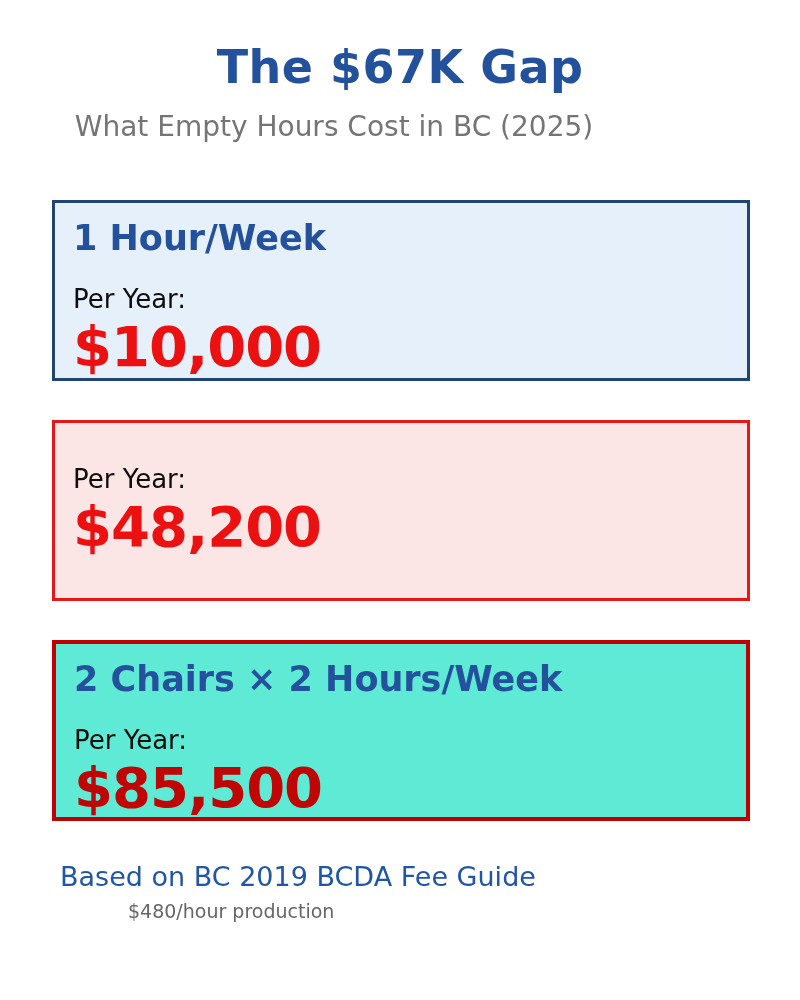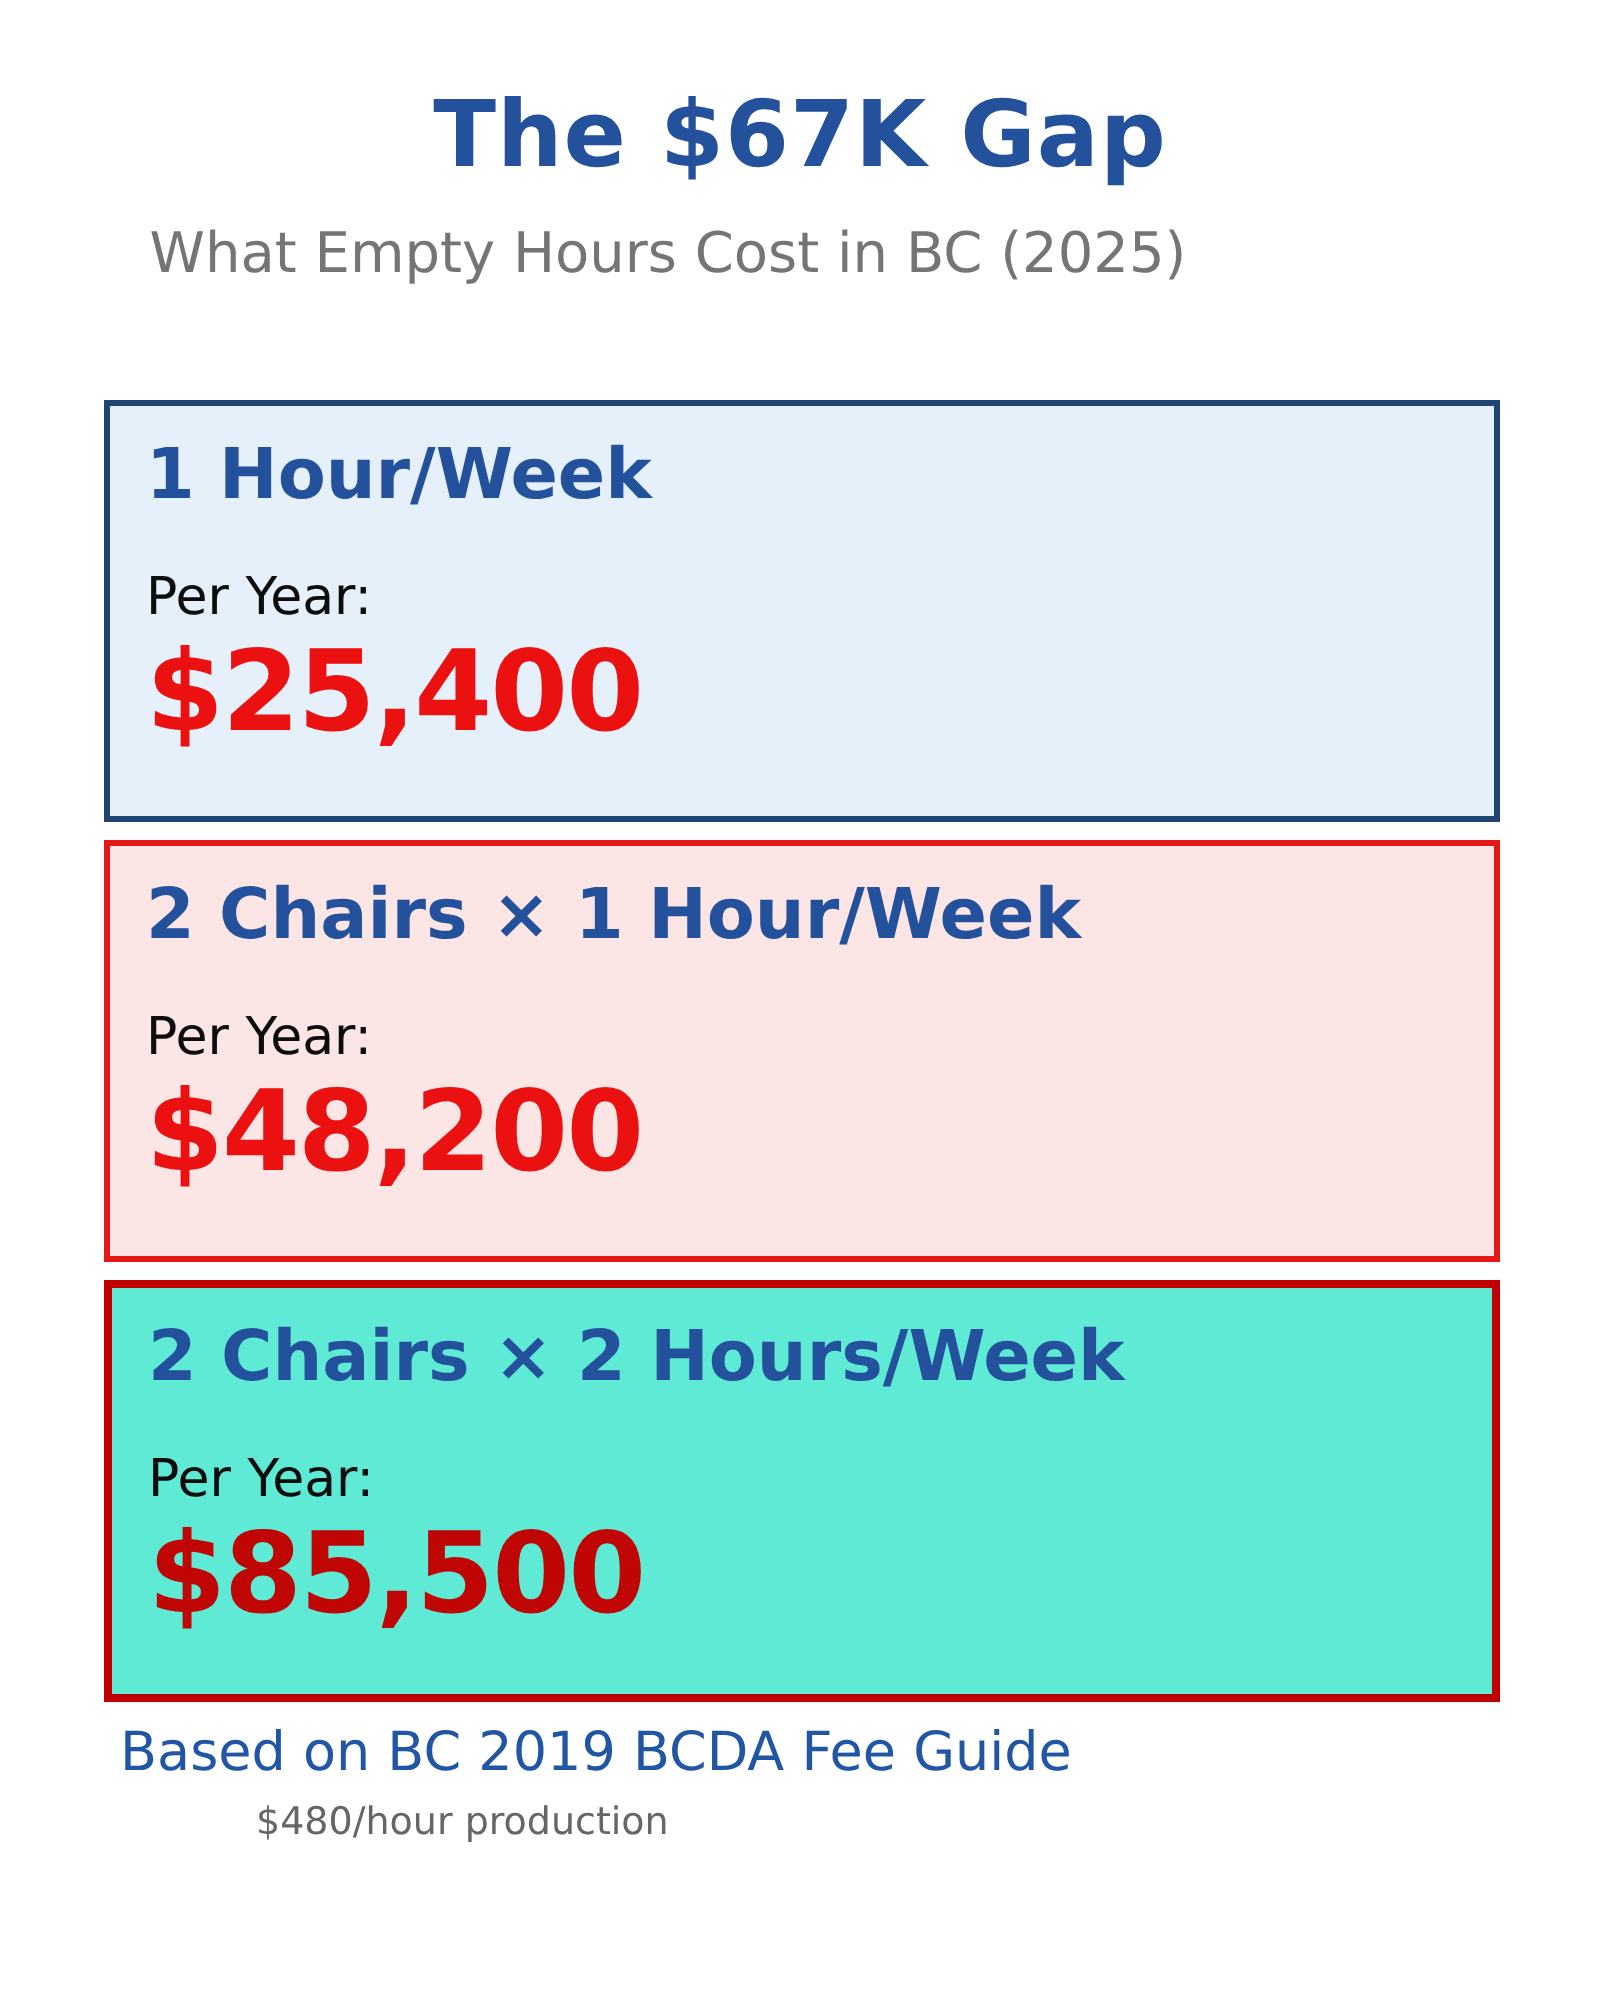--- a/index.html
+++ b/index.html
@@ -33,21 +33,21 @@
     left: 0;
     width: 668px;
     text-align: center;
     font-size: 28px;
     font-weight: normal;
   }
   .card {
     position: absolute;
     left: 52px;
     width: 698px;
-    height: 211px;
+    height: 181px;
     box-sizing: border-box;
     border: 3px solid #000;
     padding: 15px 18px 0 18px;
   }
   .card-1 { top: 200px; }
   .card-2 { top: 420px; }
   .card-3 { top: 640px; border-width: 4px; }
   .card-heading {
     font-size: 35px;
     font-weight: bold;
@@ -86,25 +86,24 @@
 
 <div class="canvas">
 
   <div class="title" style="color: rgb(36, 81, 155);">The $67K Gap</div>
 
   <div class="subtitle" style="color: rgb(117, 117, 117);">What Empty Hours Cost in BC (2025)</div>
 
   <div class="card card-1" style="background: rgb(230, 240, 251); border-color: rgb(31, 69, 114);">
     <div class="card-heading" style="color: rgb(36, 81, 155);">1 Hour/Week</div>
     <div class="card-label">Per Year:</div>
-    <div class="card-value" style="color: rgb(236, 17, 17);">$25,400</div>
+    <div class="card-value" style="color: rgb(236, 17, 17);">$10,000</div>
   </div>
 
   <div class="card card-2" style="background: rgb(252, 229, 229); border-color: rgb(229, 23, 23);">
-    <div class="card-heading" style="color: rgb(36, 81, 155);">2 Chairs × 1 Hour/Week</div>
     <div class="card-label">Per Year:</div>
     <div class="card-value" style="color: rgb(236, 17, 17);">$48,200</div>
   </div>
 
   <div class="card card-3" style="background: #5eead4; border-color: rgb(192, 0, 0);">
     <div class="card-heading" style="color: rgb(36, 81, 155);">2 Chairs × 2 Hours/Week</div>
     <div class="card-label">Per Year:</div>
     <div class="card-value" style="color: rgb(192, 5, 5);">$85,500</div>
   </div>
 

